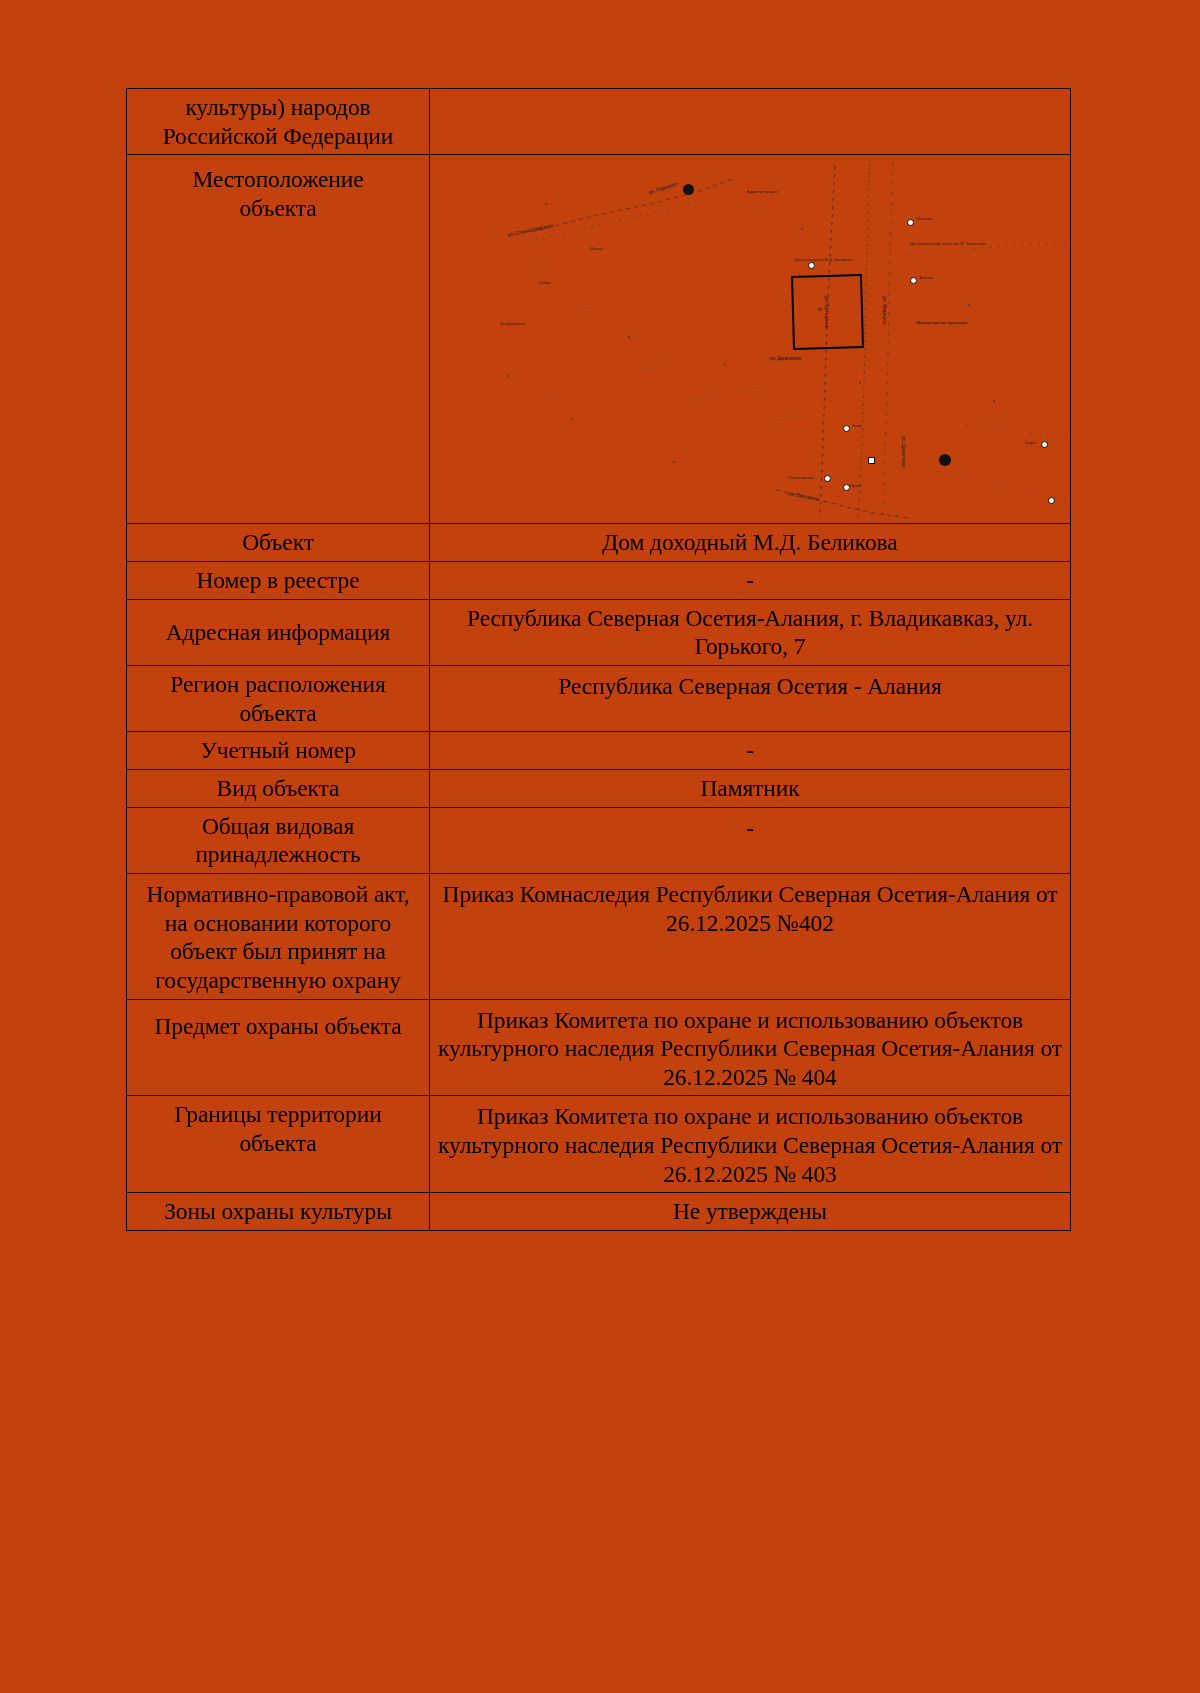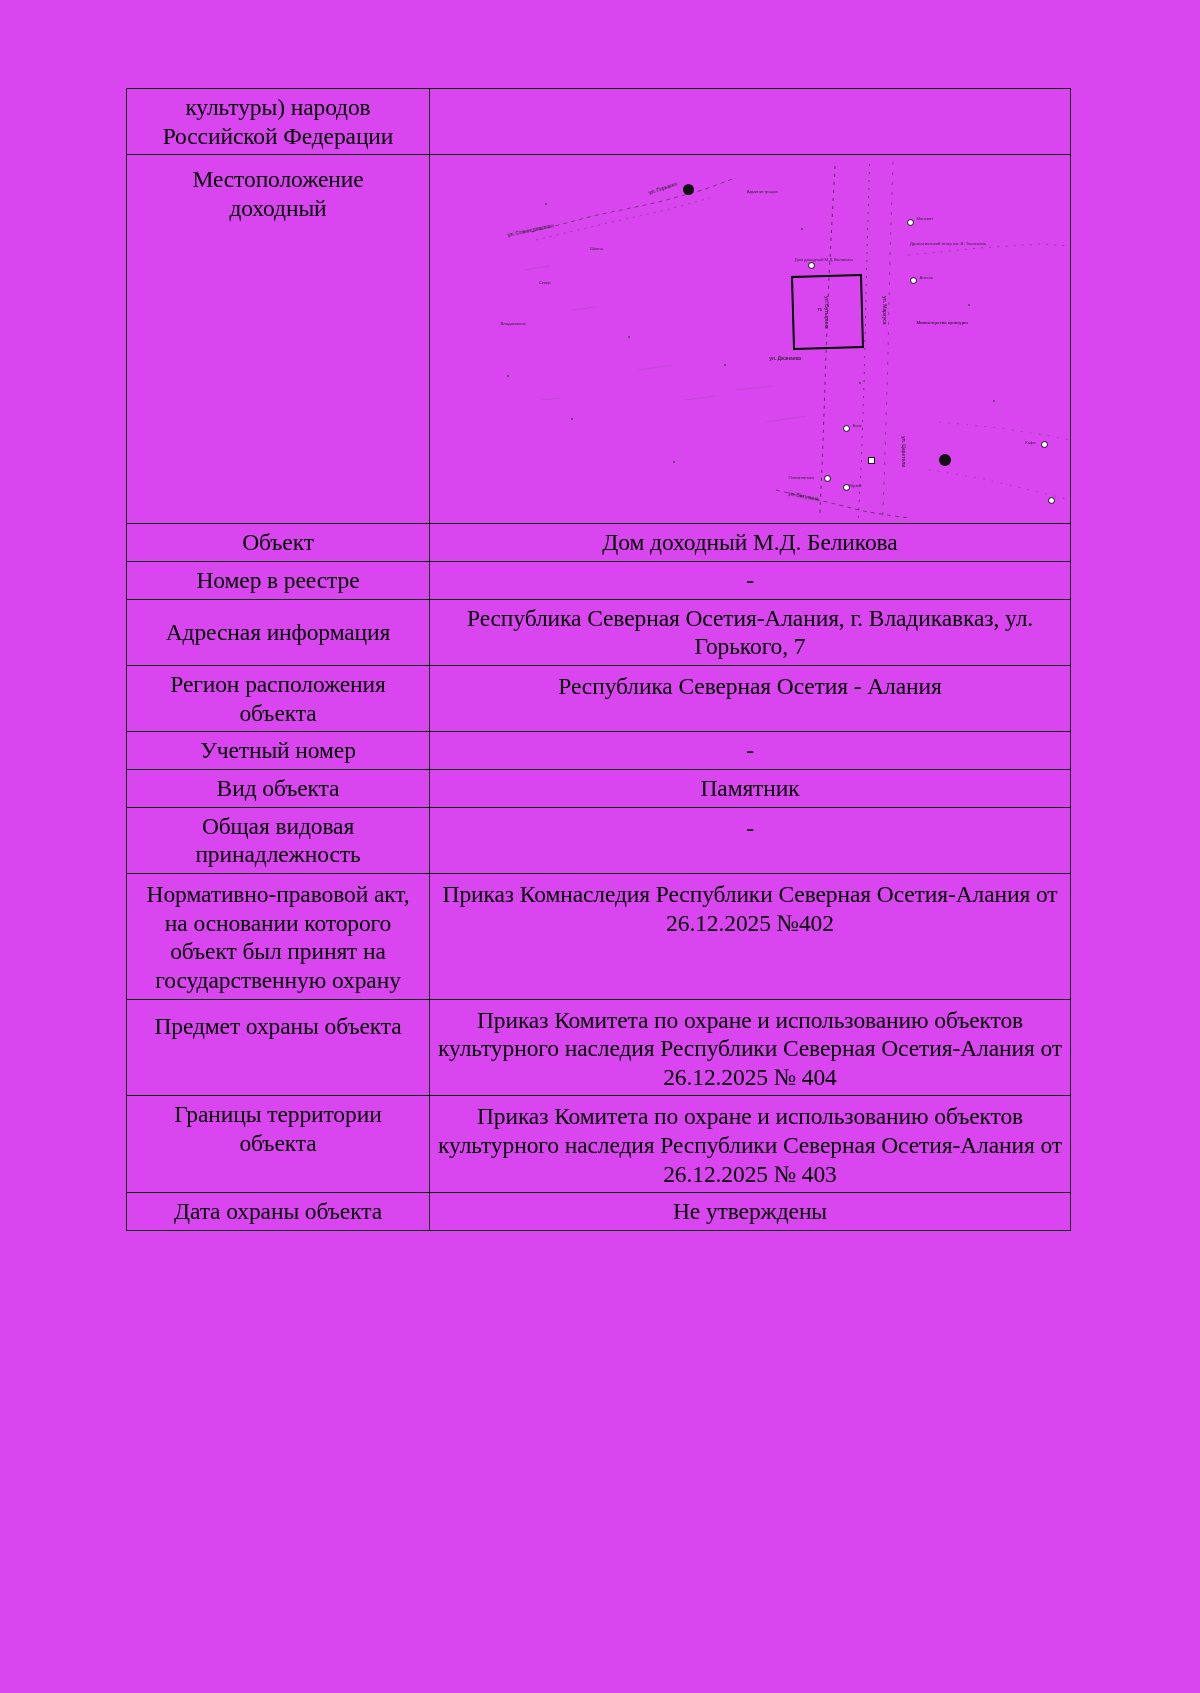--- a/index.html
+++ b/index.html
@@ -13,21 +13,21 @@
     position: relative;
     font-family: "Liberation Serif", "DejaVu Serif", serif;
     color: #000000;
     overflow: hidden;
   }
   .page {
     position: absolute;
     left: 0; top: 0;
     width: 1200px;
     height: 1693px;
-    background: #d946ef;
+    background: #c2410c;
   }
   
   .doc-table {
     position: absolute;
     left: 126px;
     top: 88px;
     width: 944px;
     border-collapse: collapse;
     table-layout: fixed;
   }
@@ -131,21 +131,21 @@
         <td class="label-multiline">
           <span>культуры) народов</span><br>
           <span>Российской Федерации</span>
         </td>
         <td>&nbsp;</td>
       </tr>
 
       <tr class="tall-map">
         <td style="vertical-align: top; padding-top: 10px;" class="label-multiline">
           <span>Местоположение</span><br>
-          <span>доходный</span>
+          <span>объекта</span>
         </td>
         <td>
           <div class="map-cell">
             <svg class="map-canvas" viewBox="0 0 629 358" preserveAspectRatio="none">
 
               <path d="M398 6 L392 120 L389 200 L386 290 L383 358" stroke="#2a2a2a" stroke-width="1" fill="none" stroke-dasharray="3 5" opacity="0.75"></path>
               <path d="M432 4 L429 110 L427 210 L424 300 L421 358" stroke="#2a2a2a" stroke-width="1" fill="none" stroke-dasharray="2 6" opacity="0.6"></path>
               <path d="M455 2 L452 100 L450 200 L447 300 L445 358" stroke="#2a2a2a" stroke-width="0.9" fill="none" stroke-dasharray="3 7" opacity="0.5"></path>
 
               <path d="M100 72 L160 56 L225 42 L268 30 L300 18" stroke="#2a2a2a" stroke-width="0.9" fill="none" stroke-dasharray="4 4" opacity="0.6"></path>
@@ -261,20 +261,20 @@
         <td class="label-multiline" style="vertical-align: top; padding-top: 12px;">Предмет охраны объекта</td>
         <td class="value-multiline" style="vertical-align: top; padding-top: 6px;">Приказ Комитета по охране и использованию объектов культурного наследия Республики Северная Осетия-Алания от 26.12.2025 № 404</td>
       </tr>
 
       <tr>
         <td class="label-multiline" style="vertical-align: top;  margin-left: 47px;">Границы территории объекта</td>
         <td class="value-multiline" style="vertical-align: top; padding-top: 6px;">Приказ Комитета по охране и использованию объектов культурного наследия Республики Северная Осетия-Алания от 26.12.2025 № 403</td>
       </tr>
 
       <tr>
-        <td>Дата охраны объекта</td>
+        <td>Зоны охраны культуры</td>
         <td>Не утверждены</td>
       </tr>
 
     </tbody>
   </table>
 
 </div>
 
 </body></html>

